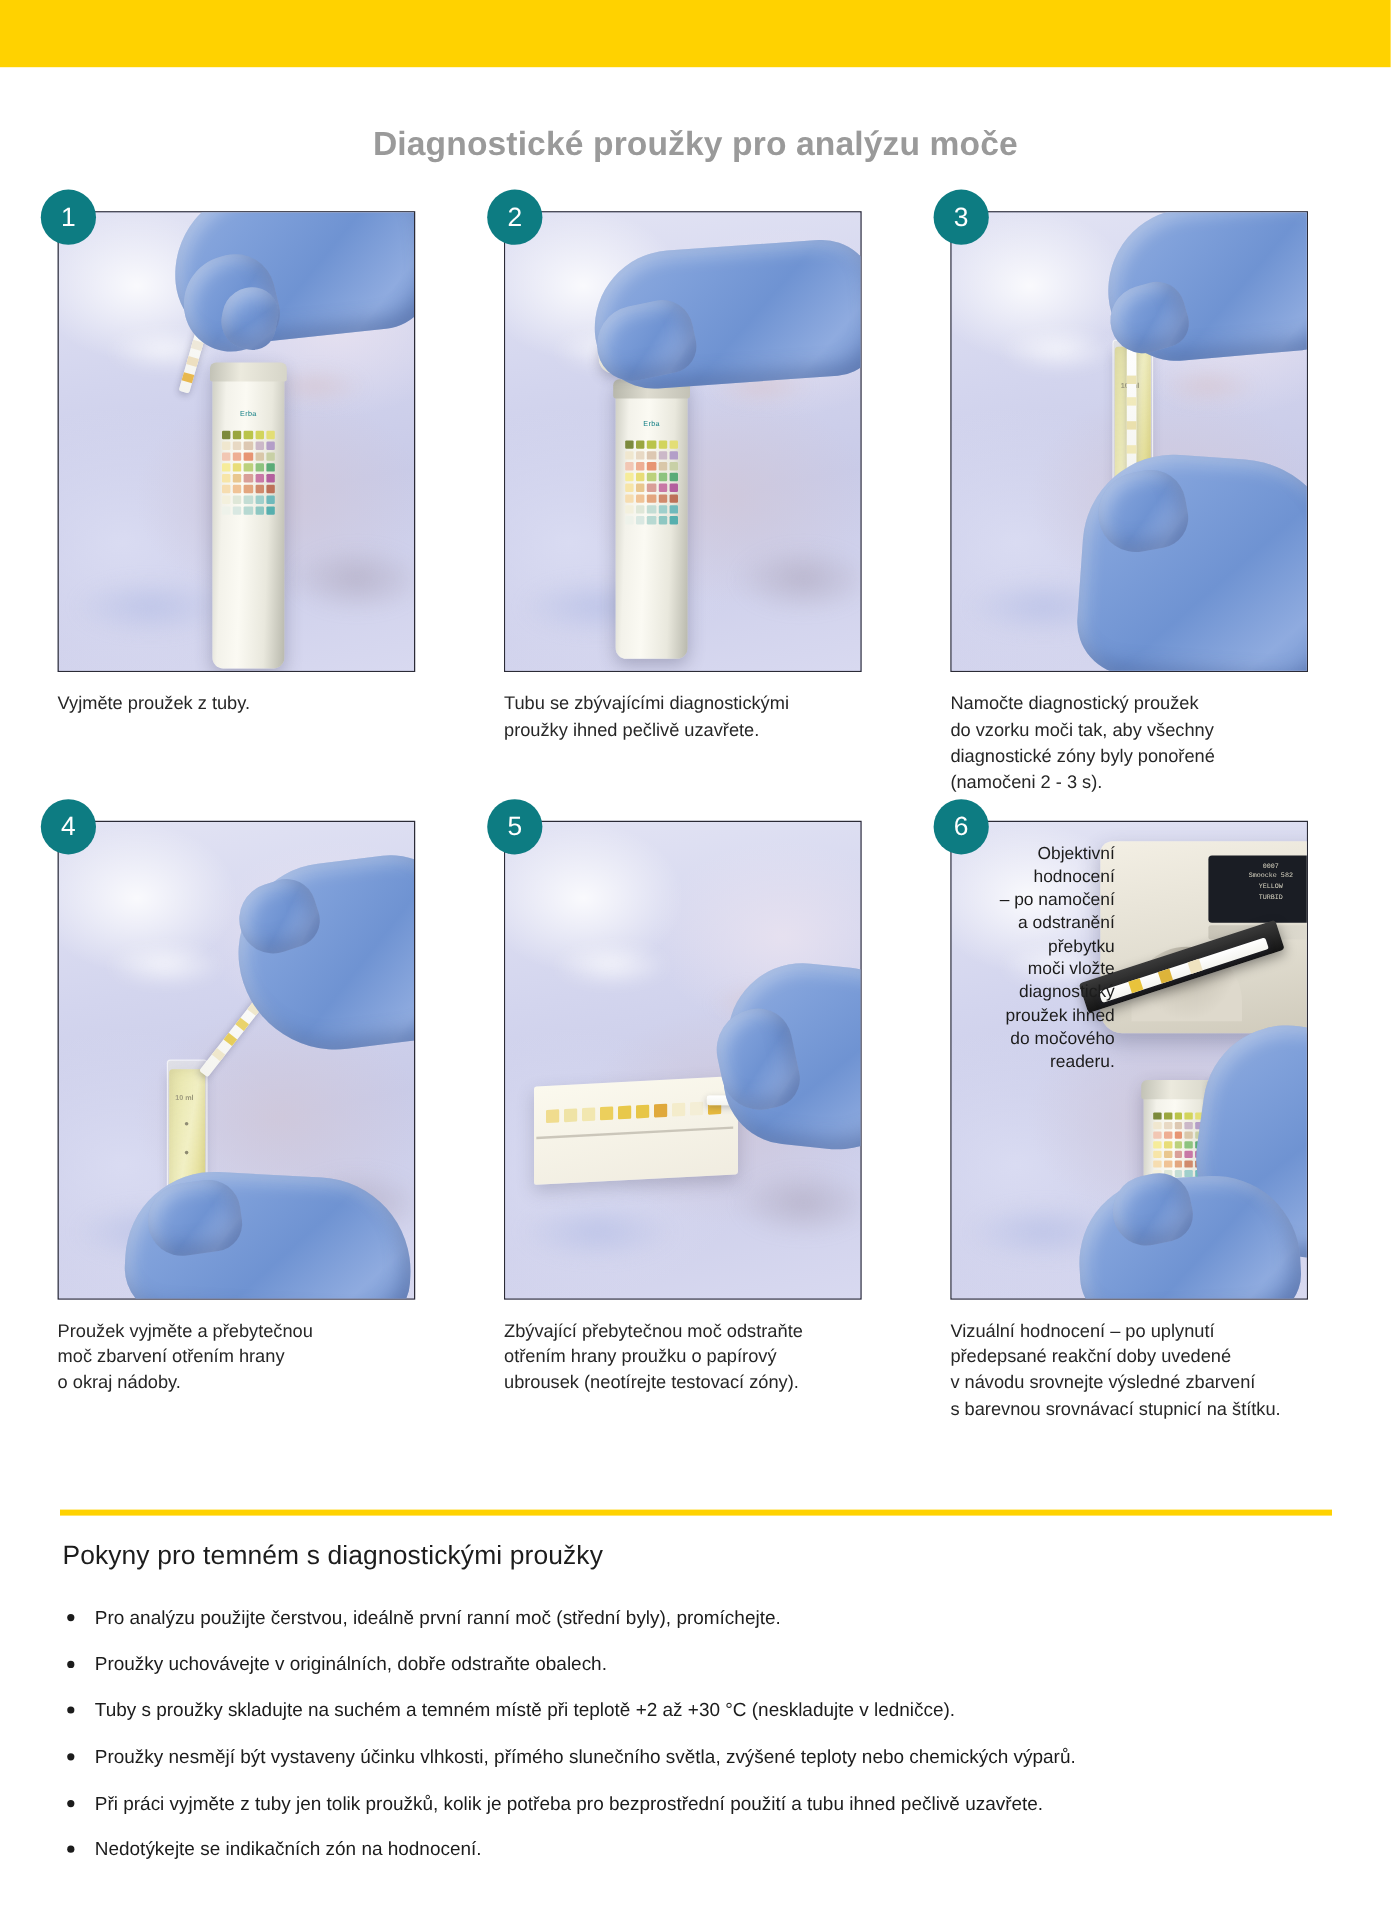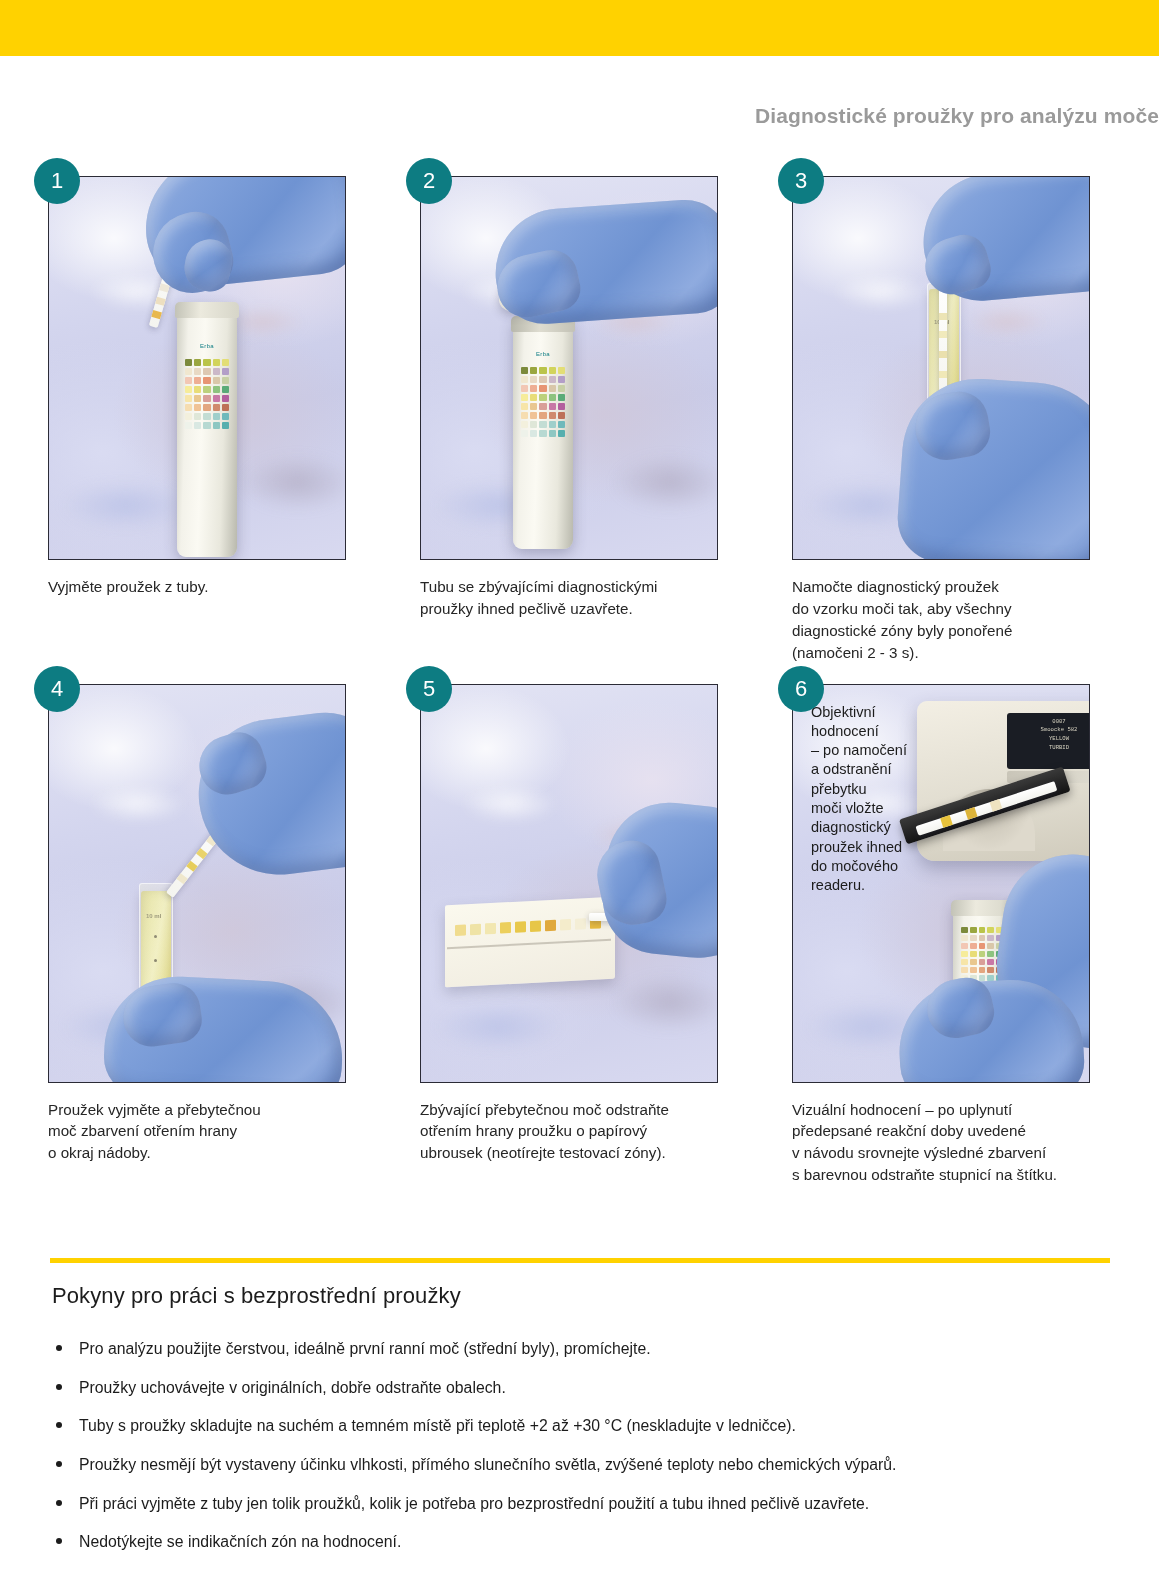--- a/index.html
+++ b/index.html
@@ -26,22 +26,22 @@
     width: 1159px;
     height: 56px;
     background: #FFD200;
   }
 
   
   .page-title {
     position: absolute;
     left: 0; top: 104px;
     width: 1159px;
-    text-align: right;
-    font-size: 21px;
+    text-align: center;
+    font-size: 28px;
     font-weight: bold;
     color: #9a9a9a;
     letter-spacing: .1px;
   }
 
   
   .steps {
     position: absolute;
     left: 48px;
     top: 176px;
@@ -173,20 +173,21 @@
   
   .overlay-text {
     position: absolute;
     left: 18px; top: 18px;
     width: 118px;
     font-size: 14.5px;
     line-height: 1.33;
     color: #1c1c1c;
     z-index: 4;
     white-space: pre-line;
+    text-align: right;
   }
 
   
   .caption {
     margin-top: 16px;
     font-size: 15.2px;
     line-height: 1.44;
     color: #262626;
     white-space: pre-line;
   }
@@ -542,29 +543,29 @@
 přebytku
 moči vložte
 diagnostický
 proužek ihned
 do močového
 readeru.</div>
       </div>
       <p class="caption">Vizuální hodnocení – po uplynutí
 předepsané reakční doby uvedené
 v návodu srovnejte výsledné zbarvení
-s barevnou odstraňte stupnicí na štítku.</p>
+s barevnou srovnávací stupnicí na štítku.</p>
     </div>
 
   </div>
 
   <div class="divider"></div>
 
   <section class="instructions">
-    <h2>Pokyny pro práci s bezprostřední proužky</h2>
+    <h2>Pokyny pro temném s diagnostickými proužky</h2>
     <ul>
       <li><span class="dot"></span><span>Pro analýzu použijte čerstvou, ideálně první ranní moč (střední byly), promíchejte.</span></li>
       <li><span class="dot"></span><span>Proužky uchovávejte v originálních, dobře odstraňte obalech.</span></li>
       <li><span class="dot"></span><span>Tuby s proužky skladujte na suchém a temném místě při teplotě +2 až +30 °C (neskladujte v ledničce).</span></li>
       <li><span class="dot"></span><span>Proužky nesmějí být vystaveny účinku vlhkosti, přímého slunečního světla, zvýšené teploty nebo chemických výparů.</span></li>
       <li><span class="dot"></span><span>Při práci vyjměte z tuby jen tolik proužků, kolik je potřeba pro bezprostřední použití a tubu ihned pečlivě uzavřete.</span></li>
       <li><span class="dot"></span><span>Nedotýkejte se indikačních zón na hodnocení.</span></li>
     </ul>
   </section>
 

